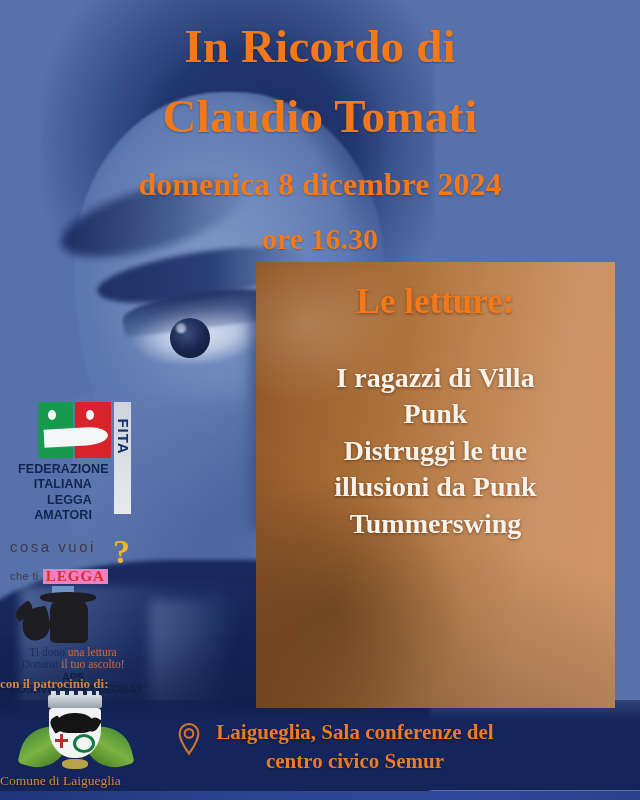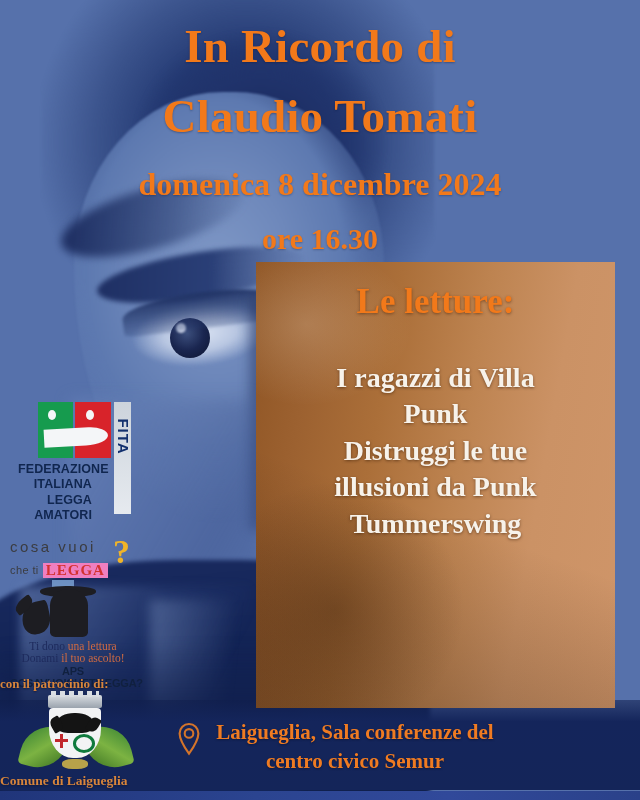--- a/index.html
+++ b/index.html
@@ -264,21 +264,21 @@
   .cosa-l1 {
     font-family:"Liberation Sans", sans-serif;
     font-size:15px; color:#3b3c40; letter-spacing:2.5px;
     line-height:1;
   }
   .cosa-q {
     position:absolute; right:6px; top:-4px;
     font-family:"Liberation Serif", serif;
     font-size:34px; font-weight:700; color:#f0b429; line-height:1;
   }
-  .cosa-l2 { margin-top:9px; font-size:0; line-height:1; }
+  .cosa-l2 { margin-top:15px; font-size:0; line-height:1; }
   .cosa-che {
     font-family:"Liberation Sans", sans-serif;
     font-size:11px; color:#3b3c40; letter-spacing:.4px;
     vertical-align:middle;
   }
   .cosa-legga {
     display:inline-block; vertical-align:middle;
     background:#ef7fc0; color:#d4322f;
     font-family:"Liberation Serif", serif;
     font-size:15px; font-weight:700; letter-spacing:1px;
@@ -380,21 +380,21 @@
   }
   .crest-wreath-l { left:6px; transform:rotate(14deg); }
   .crest-wreath-r { right:6px; transform:rotate(-14deg) scaleX(-1); }
   .crest-ribbon {
     position:absolute; left:46px; top:64px; width:26px; height:10px;
     background:#b8a24a; border-radius:40%;
   }
   .comune-name {
     margin-top:2px;
     font-family:"Liberation Serif", serif;
-    font-size:13.5px; font-weight:700; color:#d8853c;
+    font-size:13.5px; font-weight:400; color:#d8853c;
     text-shadow:0 1px 2px rgba(8,16,42,.6);
   }
 
   
   .footer {
     position:absolute; left:0; top:718px; width:640px;
     display:flex; align-items:flex-start; justify-content:center;
     gap:14px; padding-left:30px;
   }
   .pin-icon { margin-top:4px; flex:none; }

